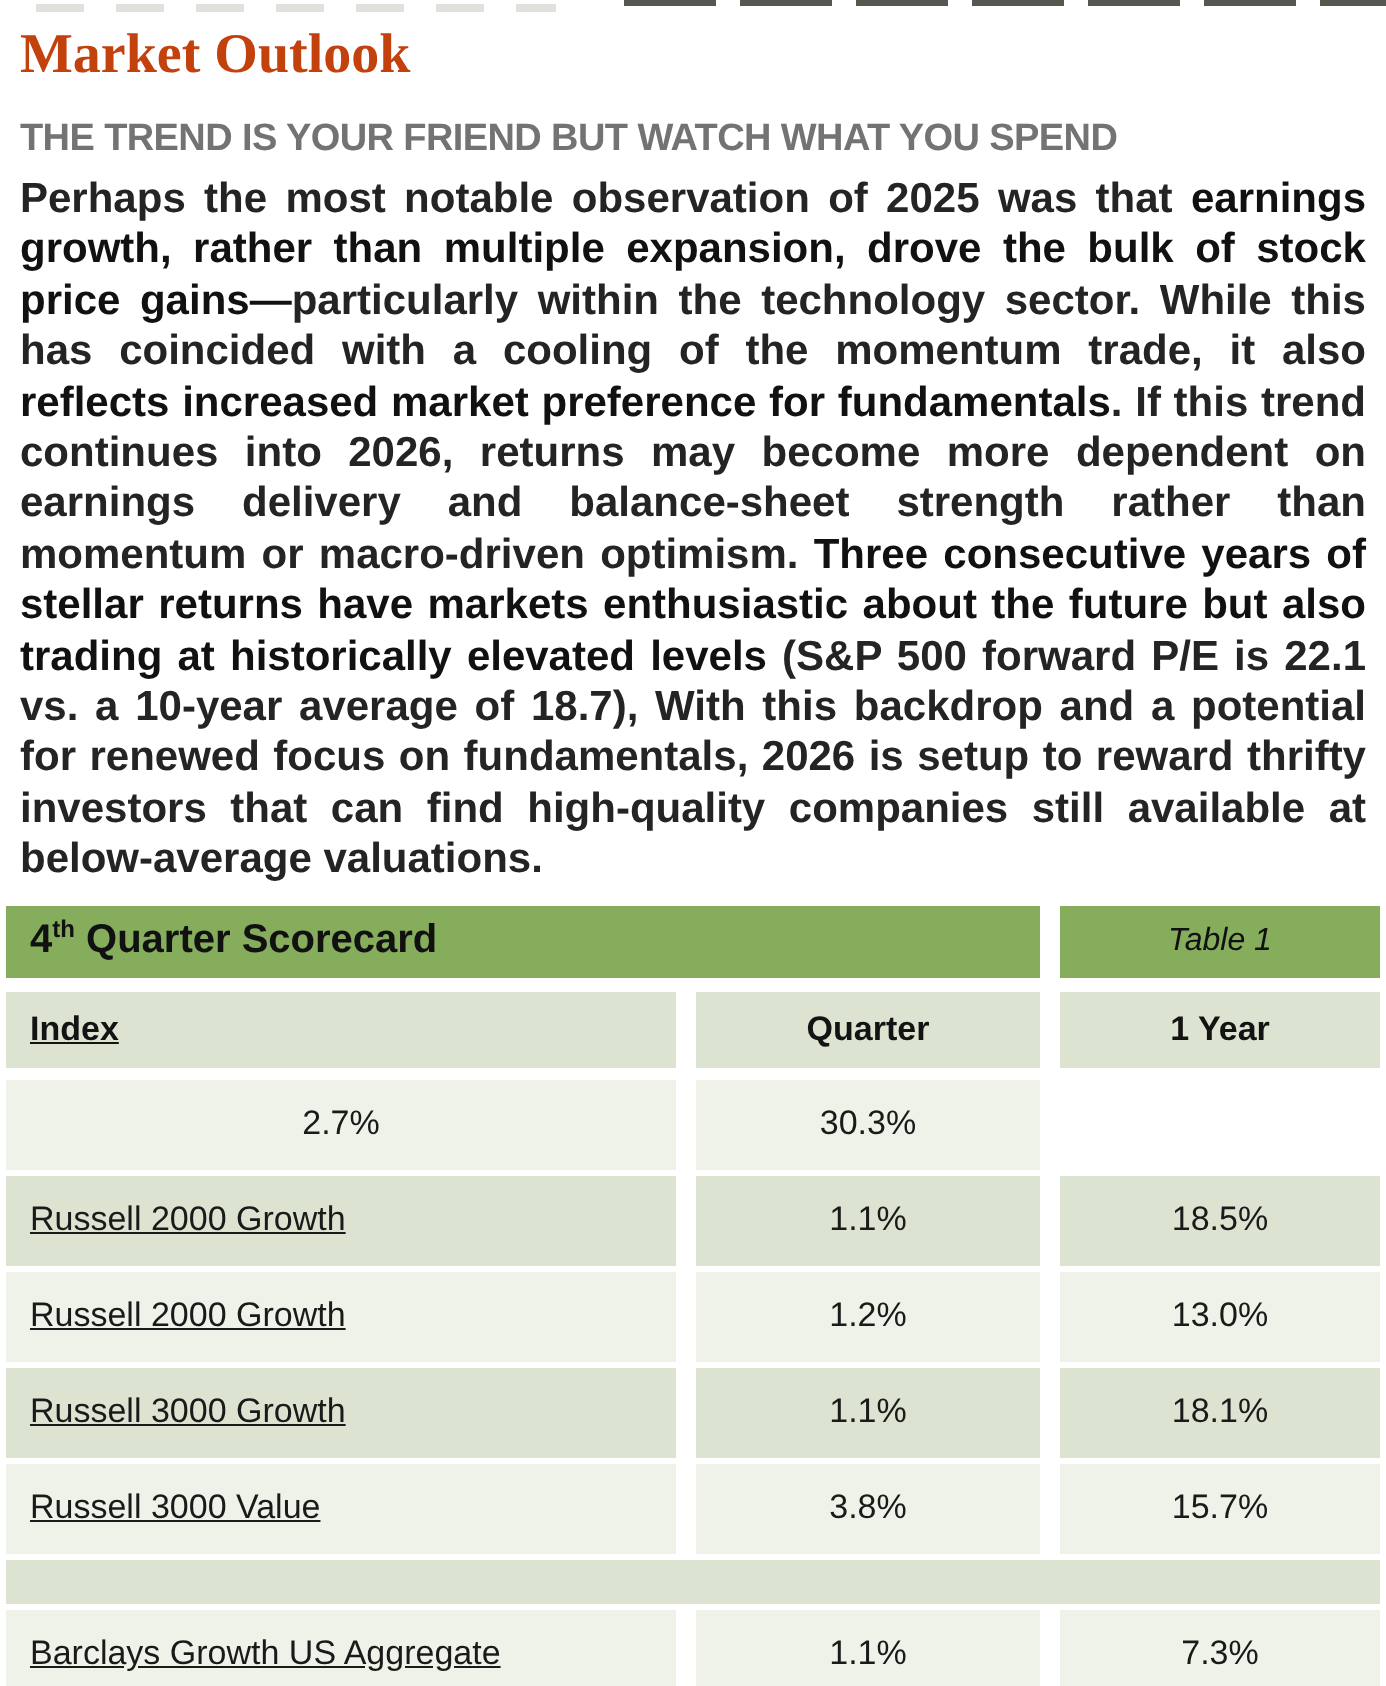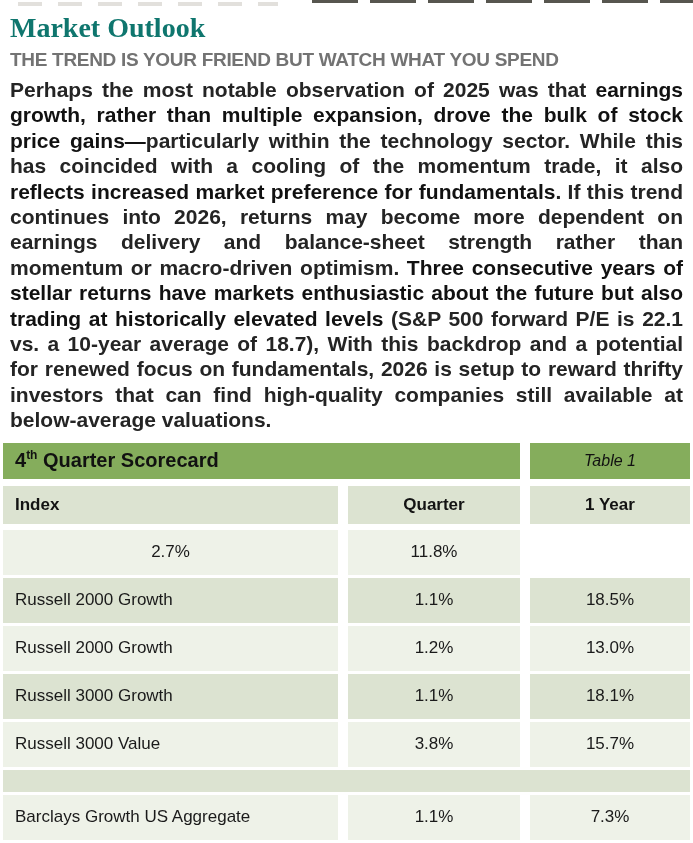--- a/index.html
+++ b/index.html
@@ -27,22 +27,22 @@
   }
 
   .content { padding: 12px 10px 0 10px; }
 
   h1.doc-title {
     font-family: "Liberation Serif", serif;
     font-weight: 700;
     font-size: 28px;
     line-height: 32px;
     letter-spacing: 0px;
-    color: #0f766e;
-    margin-bottom: 4px;
+    color: #c2410c;
+    margin-bottom: 14px;
   }
   h2.doc-headline {
     font-weight: 700;
     font-size: 19px;
     line-height: 23px;
     letter-spacing: -0.3px;
     color: #737373;
     margin-bottom: 6px;
   }
   p.doc-paragraph {
@@ -86,21 +86,21 @@
     justify-content: center;
     font-size: 16px;
     font-weight: 400;
     font-style: italic;
     color: #111;
   }
 
   .colhead { margin-bottom: 6px; }
   .colhead .cell { height: 38px; font-weight: 700; color: #131313; }
 
-  .index-cell { padding-left: 12px; justify-content: flex-start; }
+  .index-cell { padding-left: 12px; justify-content: flex-start; text-decoration: underline; }
   .num-cell { justify-content: center; }
 
   .data-row .cell { height: 45px; }
   .spacer-row .cell { height: 22px; grid-column: 1 / -1; }
 </style>
 </head>
 <body>
 
 <div class="page">
 
@@ -126,21 +126,21 @@
 
     <div class="trow colhead">
       <div class="cell shade-dark index-cell">Index</div>
       <div class="cell shade-dark num-cell">Quarter</div>
       <div class="cell shade-dark num-cell">1 Year</div>
     </div>
 
     <div id="table-rows">
         <div class="trow data-row">
           <div class="cell shade-light num-cell">2.7%</div>
-          <div class="cell shade-light num-cell">11.8%</div>
+          <div class="cell shade-light num-cell">30.3%</div>
         </div>
         <div class="trow data-row">
           <div class="cell shade-dark index-cell">Russell 2000 Growth</div>
           <div class="cell shade-dark num-cell">1.1%</div>
           <div class="cell shade-dark num-cell">18.5%</div>
         </div>
         <div class="trow data-row">
           <div class="cell shade-light index-cell">Russell 2000 Growth</div>
           <div class="cell shade-light num-cell">1.2%</div>
           <div class="cell shade-light num-cell">13.0%</div>

